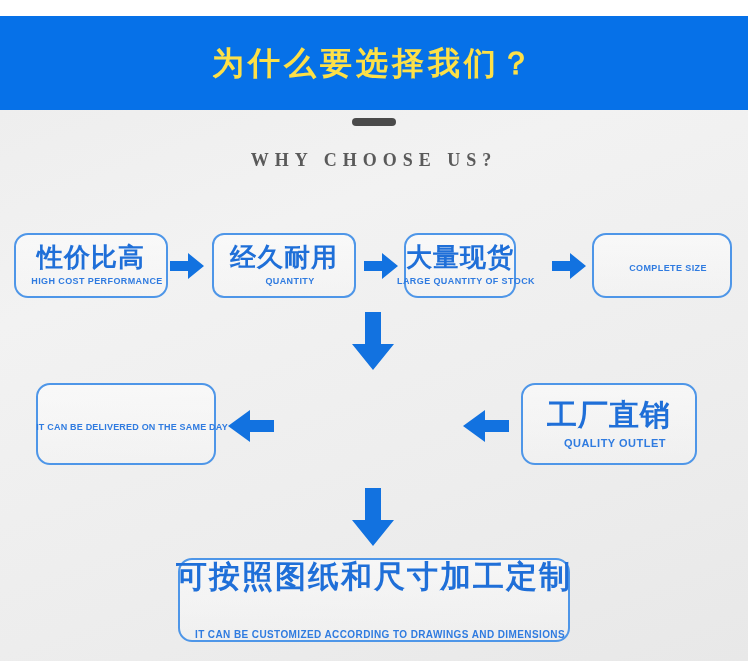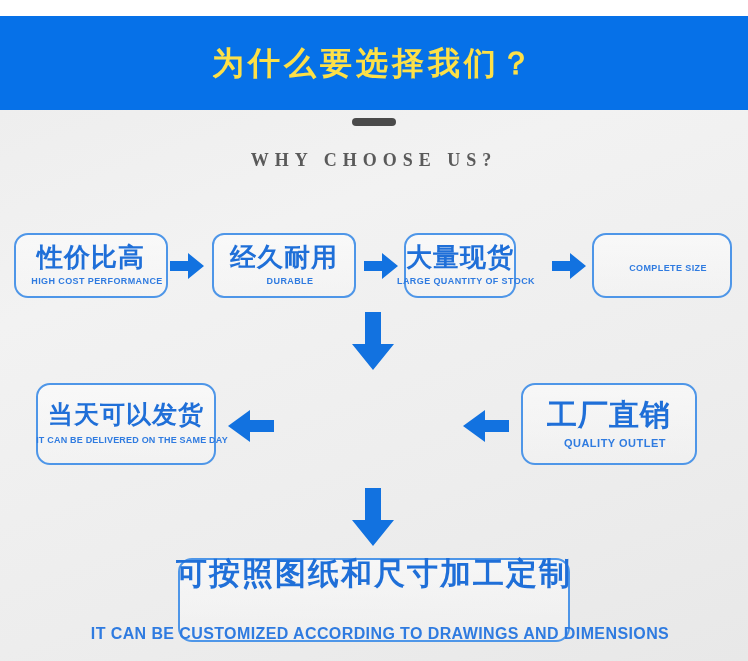--- a/index.html
+++ b/index.html
@@ -102,21 +102,21 @@
   
   .row1 .cn { font-size: 26px; letter-spacing: 1px; }
   .row1 .en { font-size: 9px; letter-spacing: 0.4px; margin-top: 6px; }
   
   .row2 .cn { font-size: 30px; letter-spacing: 1px; }
   .row2 .en { font-size: 11px; letter-spacing: 0.5px; margin-top: 7px; }
   .row2.small .cn { font-size: 25px; }
   .row2.small .en { font-size: 9px; letter-spacing: 0.2px; }
   
   .row3 .cn { font-size: 31px; letter-spacing: 2px; }
-  .row3 .en { font-size: 16px; letter-spacing: 0.4px; margin-top: 12px; }
+  .row3 .en { font-size: 10px; letter-spacing: 0.4px; margin-top: 12px; }
 
   
   .arrow {
     position: absolute;
     display: block;
   }
   .arrow svg { display: block; }
 </style>
 </head>
 <body>
@@ -140,21 +140,21 @@
   </div>
 
   <span class="arrow" style="left:170px; top:253px;">
     <svg width="34" height="26" viewBox="0 0 34 26">
       <path d="M0 8 H18 V0 L34 13 L18 26 V18 H0 Z" fill="#1272e0"></path>
     </svg>
   </span>
 
   <div class="box row1" style="left:212px; top:233px; width:144px; height:65px;border-radius:12px;">
     <div class="cn">经久耐用</div>
-    <div class="en">DURABLE</div>
+    <div class="en">QUANTITY</div>
   </div>
 
   <span class="arrow" style="left:364px; top:253px;">
     <svg width="34" height="26" viewBox="0 0 34 26">
       <path d="M0 8 H18 V0 L34 13 L18 26 V18 H0 Z" fill="#1272e0"></path>
     </svg>
   </span>
 
   <div class="box row1" style="left:404px; top:233px; width:112px; height:65px;">
     <div class="cn">大量现货</div>
@@ -171,21 +171,20 @@
     <div class="en">COMPLETE SIZE</div>
   </div>
 
   <span class="arrow" style="left:352px; top:312px;">
     <svg width="42" height="58" viewBox="0 0 42 58">
       <path d="M13 0 H29 V32 H42 L21 58 L0 32 H13 Z" fill="#1272e0"></path>
     </svg>
   </span>
 
   <div class="box row2 small" style="left:36px; top:383px; width:180px; height:82px;">
-    <div class="cn">当天可以发货</div>
     <div class="en">IT CAN BE DELIVERED ON THE SAME DAY</div>
   </div>
 
   <span class="arrow" style="left:228px; top:410px;">
     <svg width="46" height="32" viewBox="0 0 46 32">
       <path d="M46 10 H22 V0 L0 16 L22 32 V22 H46 Z" fill="#1272e0"></path>
     </svg>
   </span>
 
 

